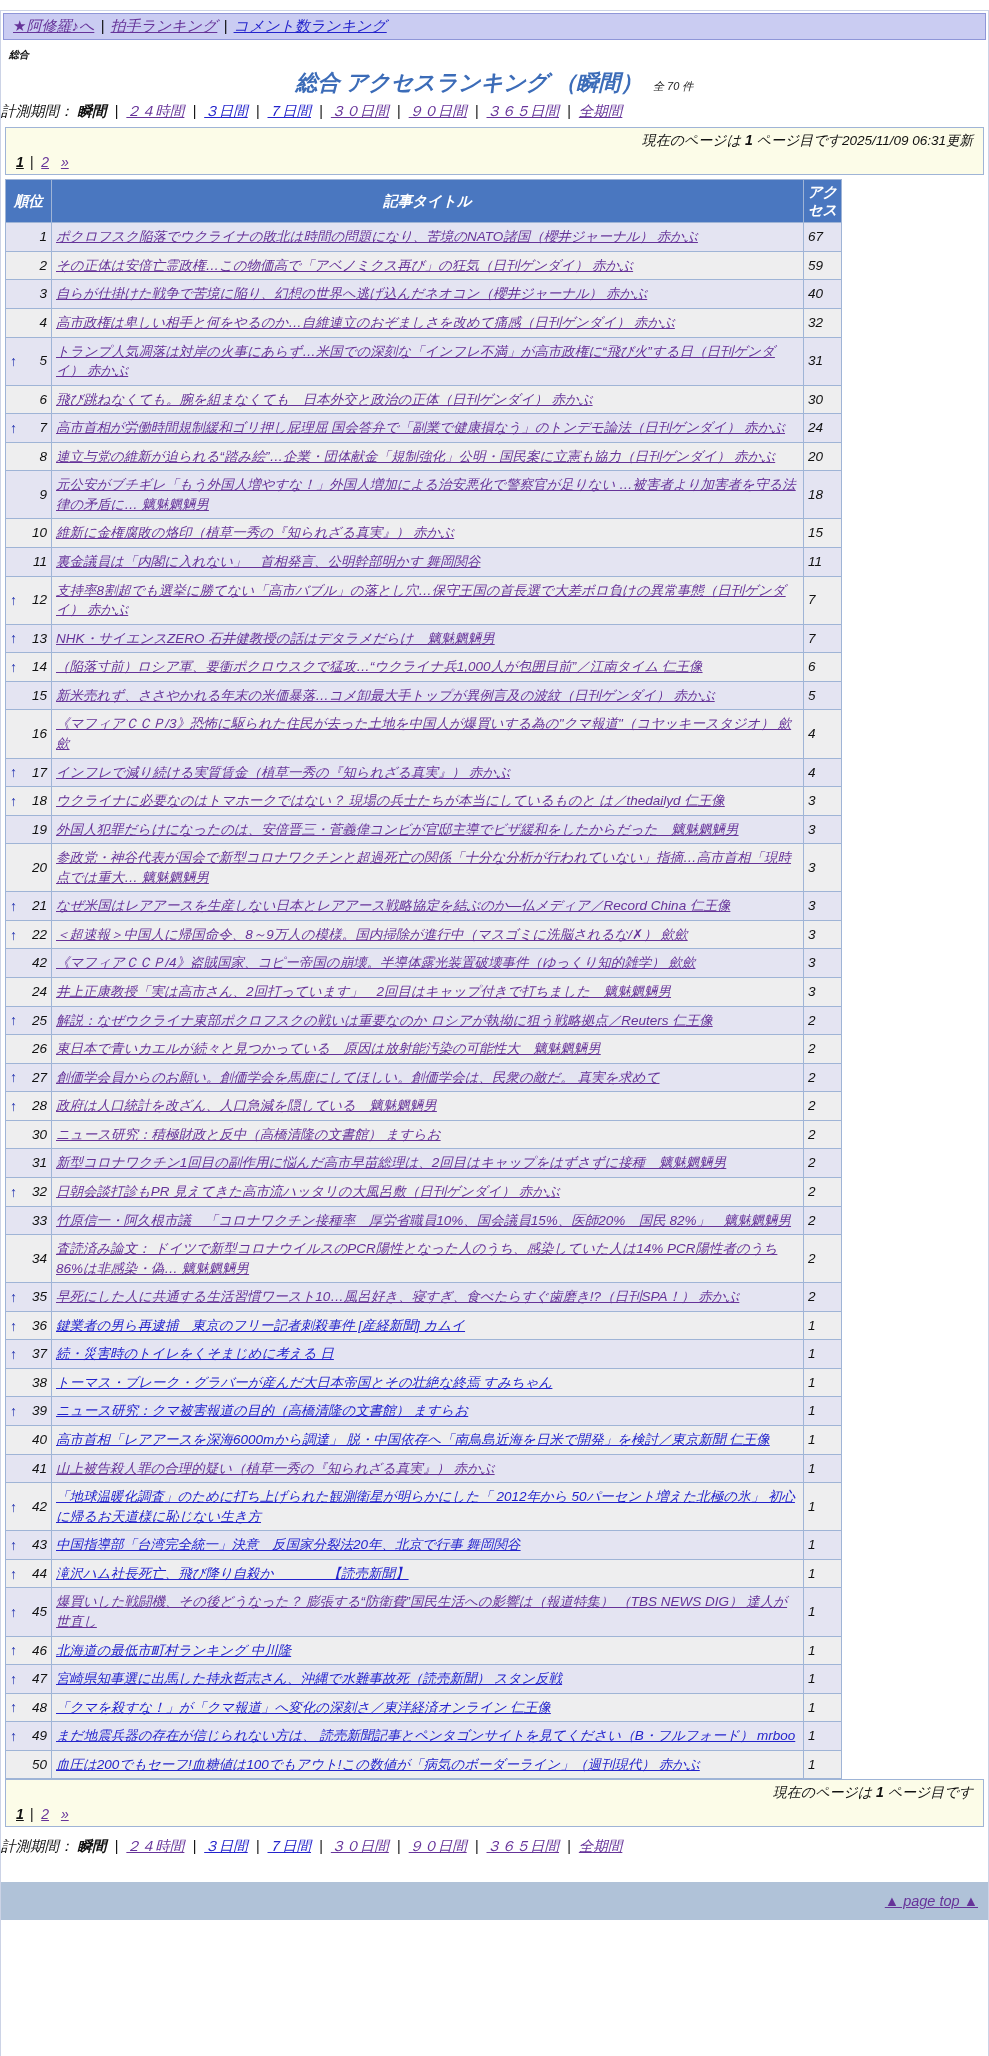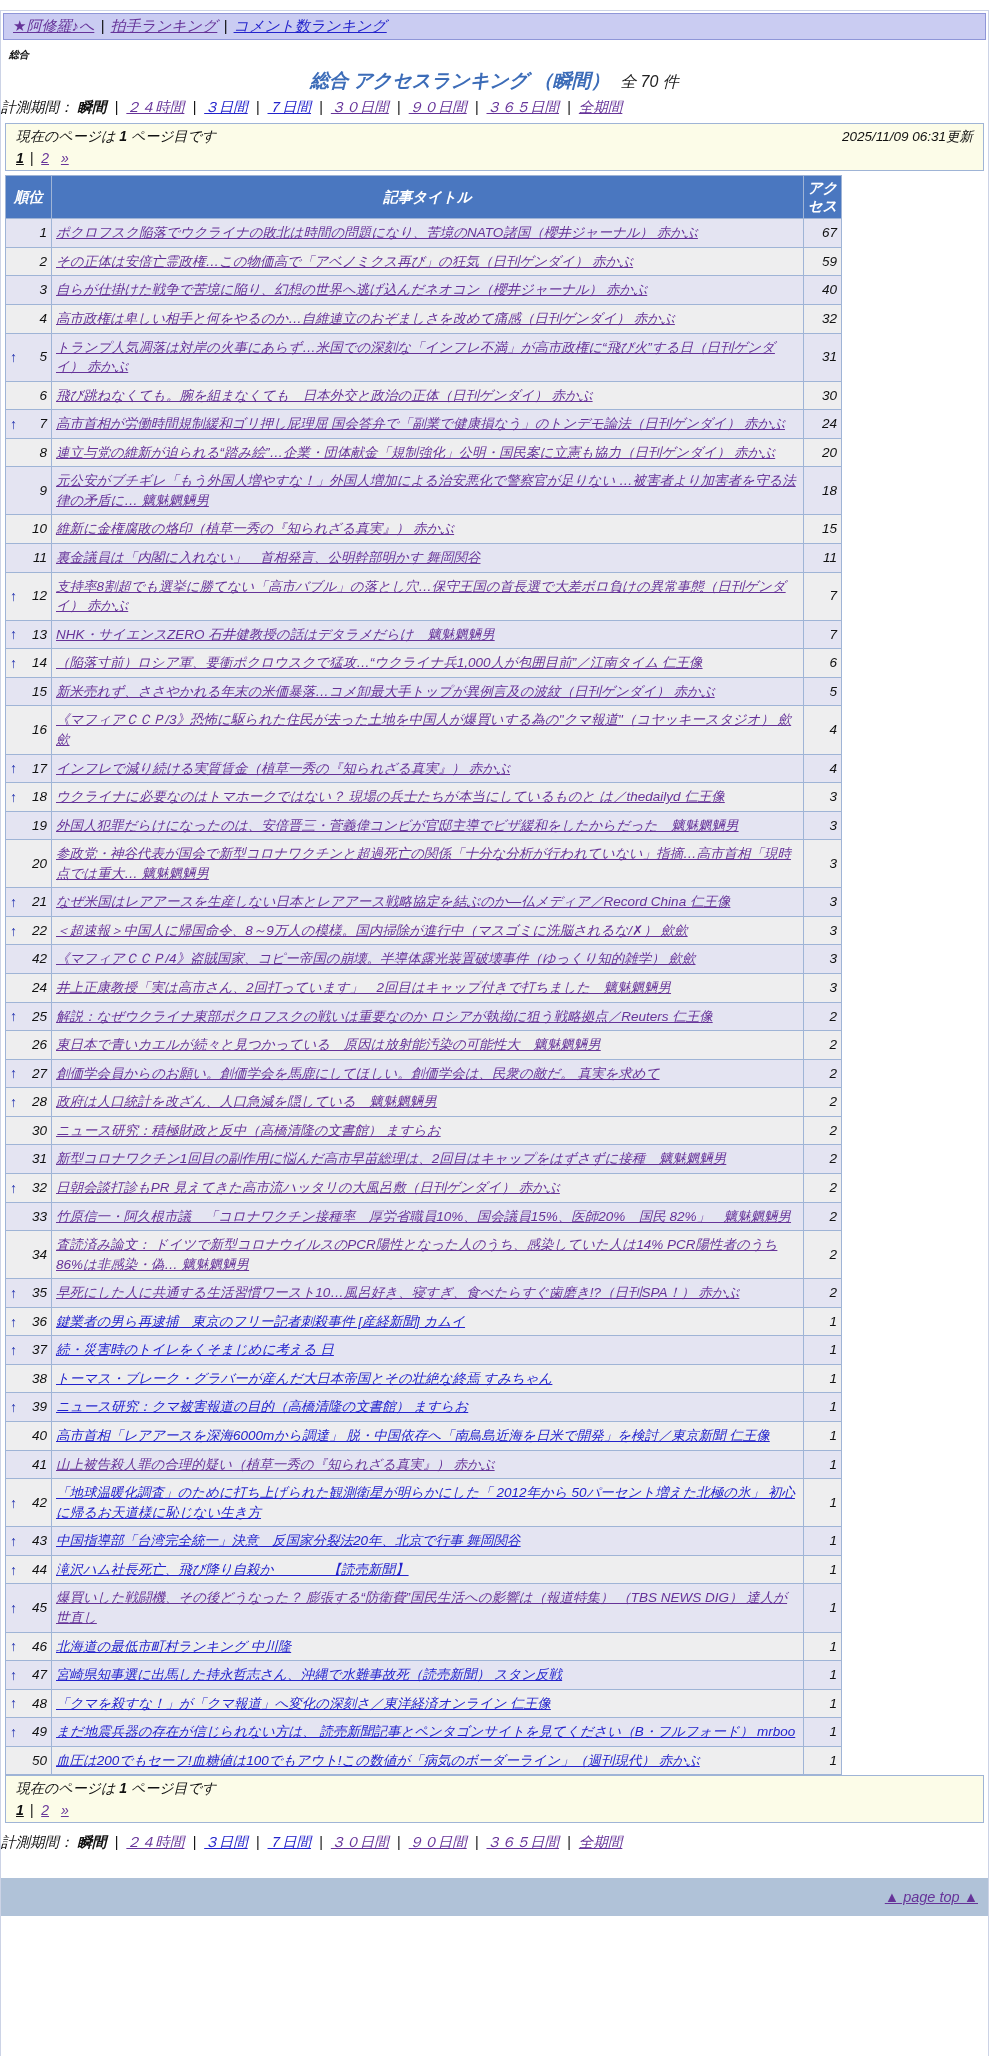--- a/index.html
+++ b/index.html
@@ -16,45 +16,45 @@
   .lnk.v{color:var(--link_visited);}
   .lnk.u{color:var(--link_unvisited);}
   .sep{color:#111;}
 
   .topbar{margin:2px;border:1px solid #8f96d8;background:var(--topbar_bg);padding:3px 7px;font-size:15px;}
   .topbar .lnk{margin:0 2px;}
 
   .board-label{font-size:10px;font-weight:bold;padding:6px 8px 0 8px;}
 
   .title-line{text-align:center;margin-top:6px;}
-  .title-main{color:var(--title_color);font-weight:bold;font-size:19px;}
-  .title-count{font-size:16px;color:#222;margin-left:6px;}
+  .title-main{color:var(--title_color);font-weight:bold;font-size:22px;}
+  .title-count{font-size:11px;color:#222;margin-left:6px;}
 
   .period-line{text-align:left;padding:4px 8px 6px 0;font-size:14.5px;}
   .period-current{font-weight:bold;color:#111;}
   .period-line .sep{margin:0 4px;}
 
   .pagebox{margin:0 4px;border:1px solid var(--border);background:var(--box_bg);padding:4px 10px;font-size:14px;}
-  .pagebox-row1{display:flex;justify-content:space-between;align-items:baseline;}
+  .pagebox-row1{display:flex;justify-content:flex-end;align-items:baseline;}
   .pagebox-row2{margin-top:4px;}
   .cur-page{font-weight:bold;text-decoration:underline;color:#111;margin-right:2px;}
   .pagebox .lnk{margin:0 4px;}
   .updated{font-size:13.5px;color:#111;}
 
   table.rank{width:837px;margin:4px 4px 0 4px;border-collapse:collapse;table-layout:fixed;font-size:13.5px;}
   table.rank th{background:var(--header_bg);color:#fff;font-weight:bold;font-size:14.5px;
     border:1px solid var(--border);padding:3px 2px;line-height:1.25;word-break:break-all;}
   table.rank td{border:1px solid var(--border);padding:4px 4px;line-height:1.45;vertical-align:middle;word-break:break-word;}
   tr.r-odd td{background:var(--row_odd);}
   tr.r-even td{background:var(--row_even);}
   col.c-rank{width:46px;} col.c-access{width:38px;}
   td.c-rank{text-align:right;position:relative;padding-right:6px;font-size:13.5px;}
   td.c-rank .arrow{position:absolute;left:4px;top:50%;transform:translateY(-50%);
     color:var(--arrow);font-weight:bold;font-size:14px;}
-  td.c-access{text-align:right;}
+  td.c-access{text-align:left;}
   td.c-title a{display:inline;}
 
   .bottombar{margin-top:20px;background:var(--bottombar_bg);padding:11px 10px;text-align:right;font-size:14.5px;}
   .period-line.bottom{margin-top:6px;}
 </style>
 </head>
 <body>
 
 <div class="page">
 

